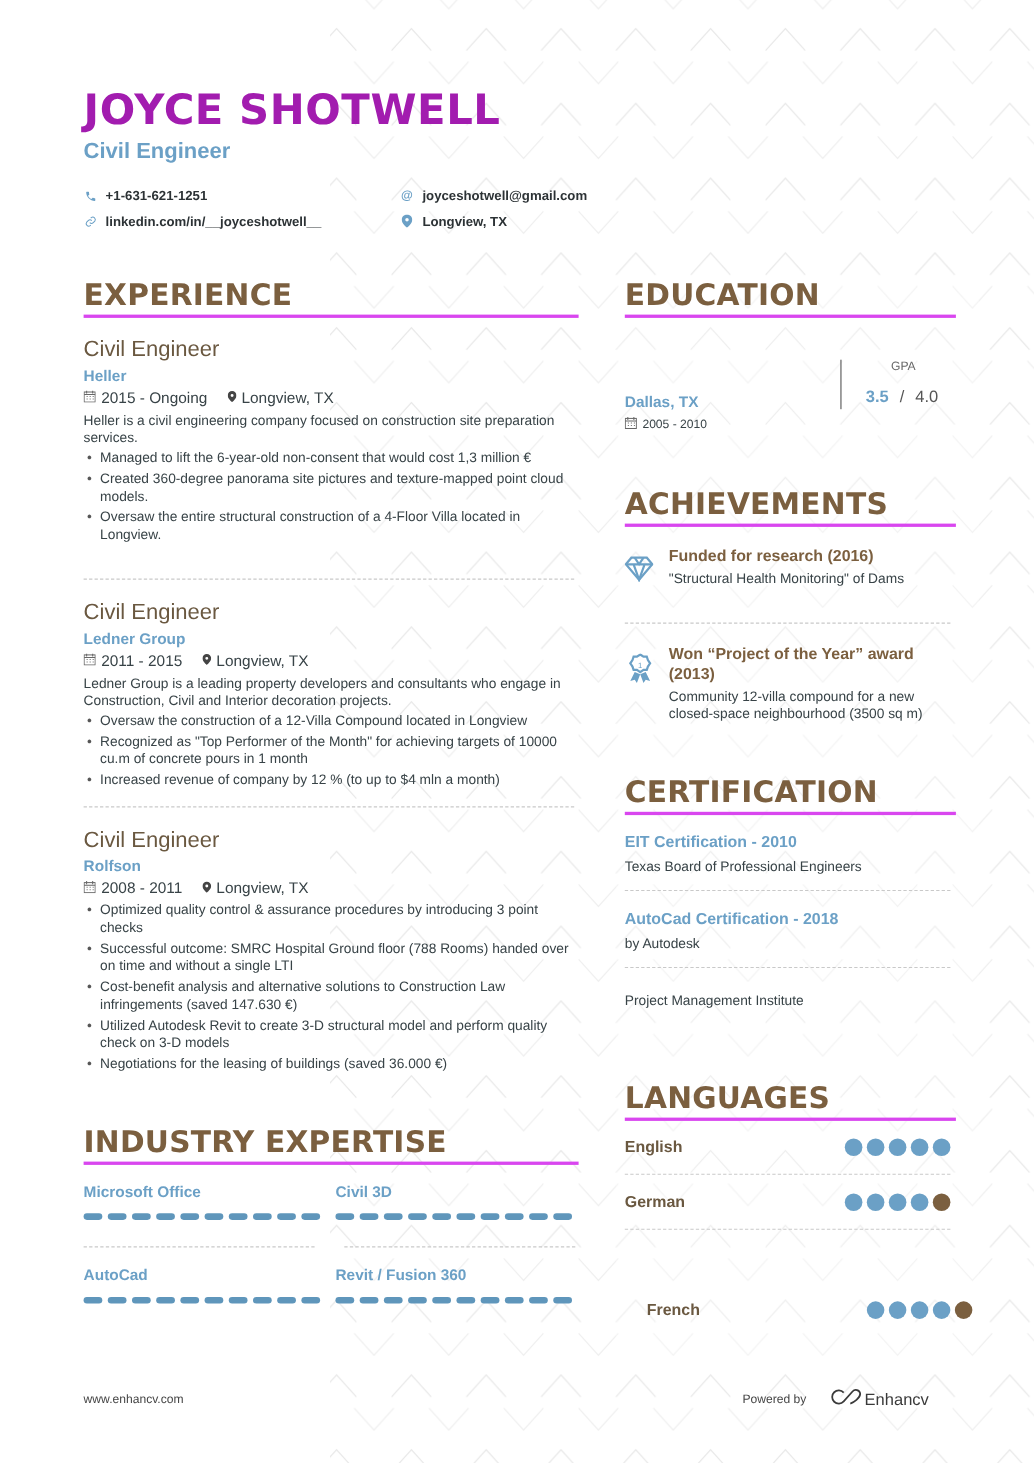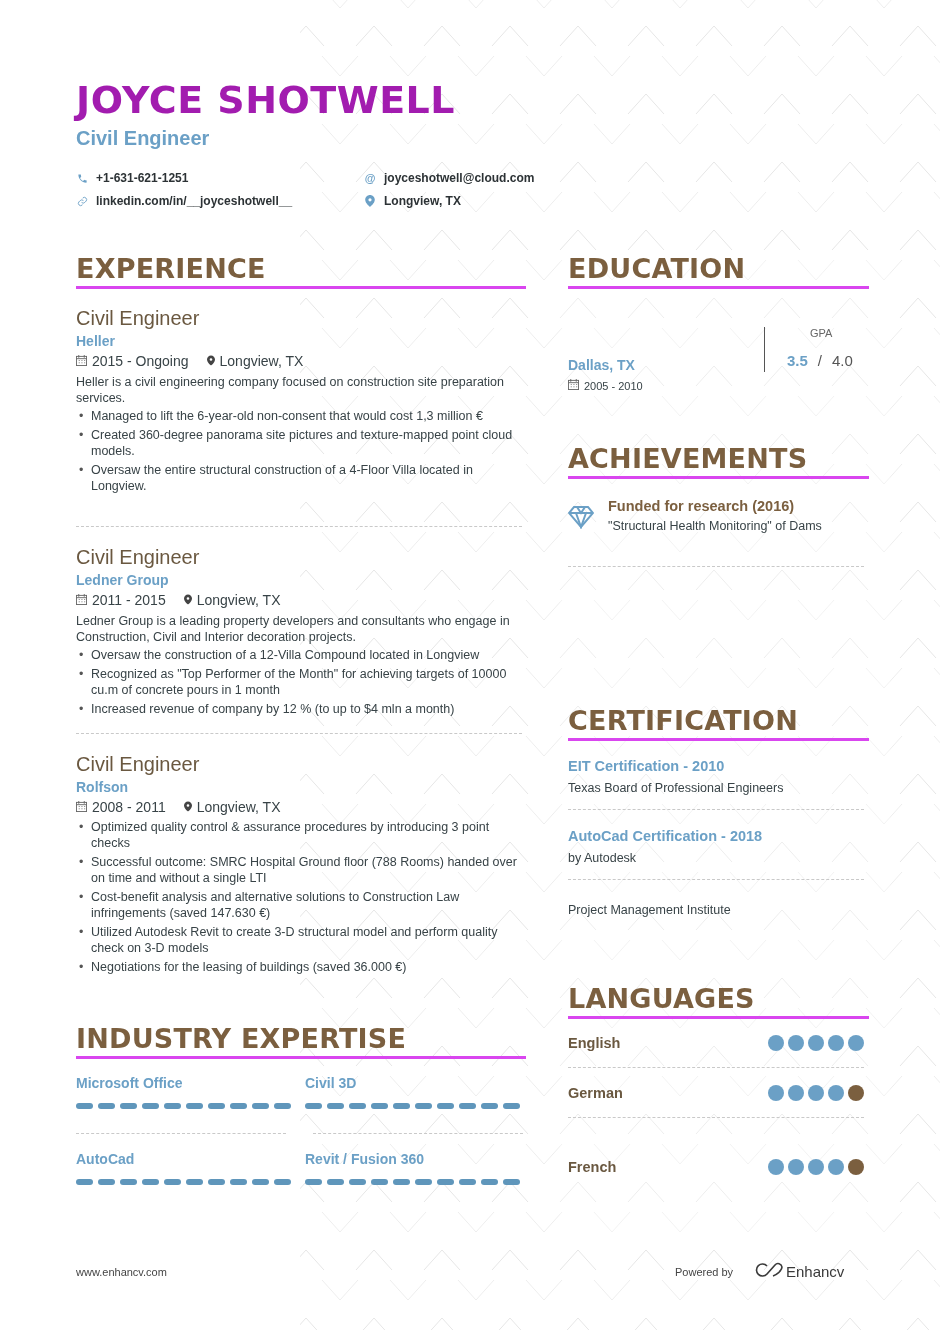--- a/index.html
+++ b/index.html
@@ -107,21 +107,21 @@
     <span class="ic">
       <svg width="11" height="11" viewBox="0 0 24 24" fill="none" stroke="#6ba0c6" stroke-width="2">
           <path d="M10 14a5 5 0 0 0 7 0l3-3a5 5 0 0 0-7-7l-1 1"></path>
           <path d="M14 10a5 5 0 0 0-7 0l-3 3a5 5 0 0 0 7 7l1-1"></path>
         </svg>
     </span>
     <span>linkedin.com/in/__joyceshotwell__</span>
   </div>
   <div class="contact" style="left:364px;top:171px;">
     <span class="ic">@</span>
-    <span>joyceshotwell@cloud.com</span>
+    <span>joyceshotwell@gmail.com</span>
   </div>
   <div class="contact" style="left:364px;top:194px;">
     <span class="ic">
       <svg width="10" height="12" viewBox="0 0 24 30">
           <path fill="#6ba0c6" d="M12 0C5.4 0 0 5.4 0 12c0 9 12 18 12 18s12-9 12-18C24 5.4 18.6 0 12 0zm0 16a4 4 0 1 1 0-8 4 4 0 0 1 0 8z"></path>
         </svg>
     </span>
     <span>Longview, TX</span>
   </div>
 
@@ -289,20 +289,31 @@
       <svg width="26" height="24" viewBox="0 0 26 24" fill="none" stroke="#6ba0c6" stroke-width="2">
           <path d="M6 2h14l5 6-12 14L1 8z"></path>
           <path d="M1 8h24M9 2l4 6 4-6M8 8l5 14 5-14"></path>
         </svg>
     </span>
     <div class="ach-title">Funded for research (2016)</div>
     <div class="ach-desc">"Structural Health Monitoring" of Dams</div>
   </div>
   <div class="dash-sep" style="left:568px;top:566px;width:296px;"></div>
 
+  <div class="ach" style="top:586px;">
+    <span class="ach-icon" style="top:8px;left:2px;">
+      <svg width="24" height="28" viewBox="0 0 24 28">
+          <path d="M12 1l3 2h3l1 3 2 3-2 3-1 3h-3l-3 2-3-2H6l-1-3-2-3 2-3 1-3h3z" fill="none" stroke="#6ba0c6" stroke-width="2"></path>
+          <text x="12" y="13" font-size="7" text-anchor="middle" fill="#6ba0c6" font-family="Liberation Sans, sans-serif">1</text>
+          <path d="M7 17l-4 8 4-1 2 3 3-8M17 17l4 8-4-1-2 3-3-8" fill="#6ba0c6"></path>
+        </svg>
+    </span>
+    <div class="ach-title">Won “Project of the Year” award (2013)</div>
+    <div class="ach-desc">Community 12-villa compound for a new closed-space neighbourhood (3500 sq m)</div>
+  </div>
 
   <div class="section-title col-right-title" style="top:705px;">CERTIFICATION</div>
 
   <div class="cert" style="top:757px;">
     <div class="cert-title">EIT Certification - 2010</div>
     <div class="cert-issuer">Texas Board of Professional Engineers</div>
   </div>
   <div class="dash-sep" style="left:568px;top:809px;width:296px;"></div>
 
   <div class="cert" style="top:827px;">
@@ -334,21 +345,21 @@
     <span class="dots">
         <i></i>
         <i></i>
         <i></i>
         <i></i>
         <i class="off"></i>
       </span>
   </div>
   <div class="dash-sep" style="left:568px;top:1117px;width:296px;"></div>
 
-  <div class="lang" style="top:1159px;">
+  <div class="lang" style="top:1183px;margin-left:20px;">
     <span class="lang-name">French</span>
     <span class="dots">
         <i></i>
         <i></i>
         <i></i>
         <i></i>
         <i class="off"></i>
       </span>
   </div>
 

